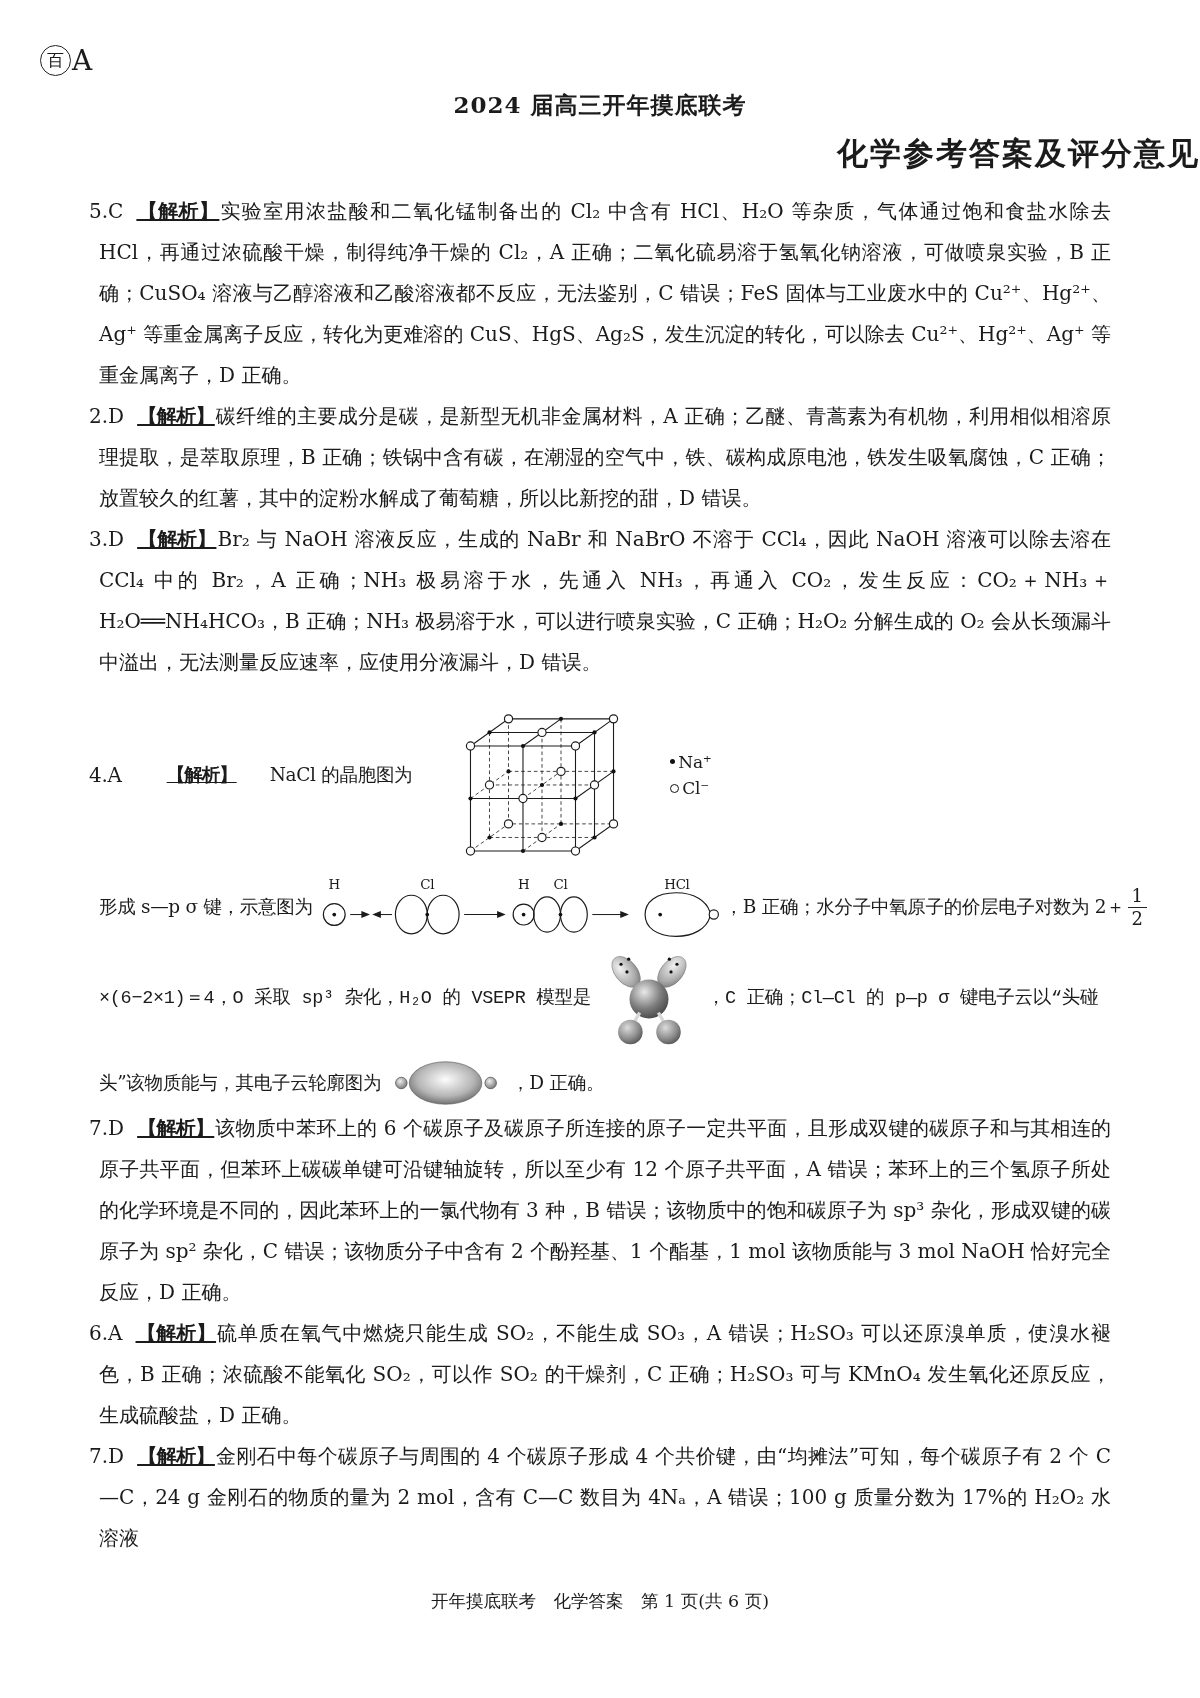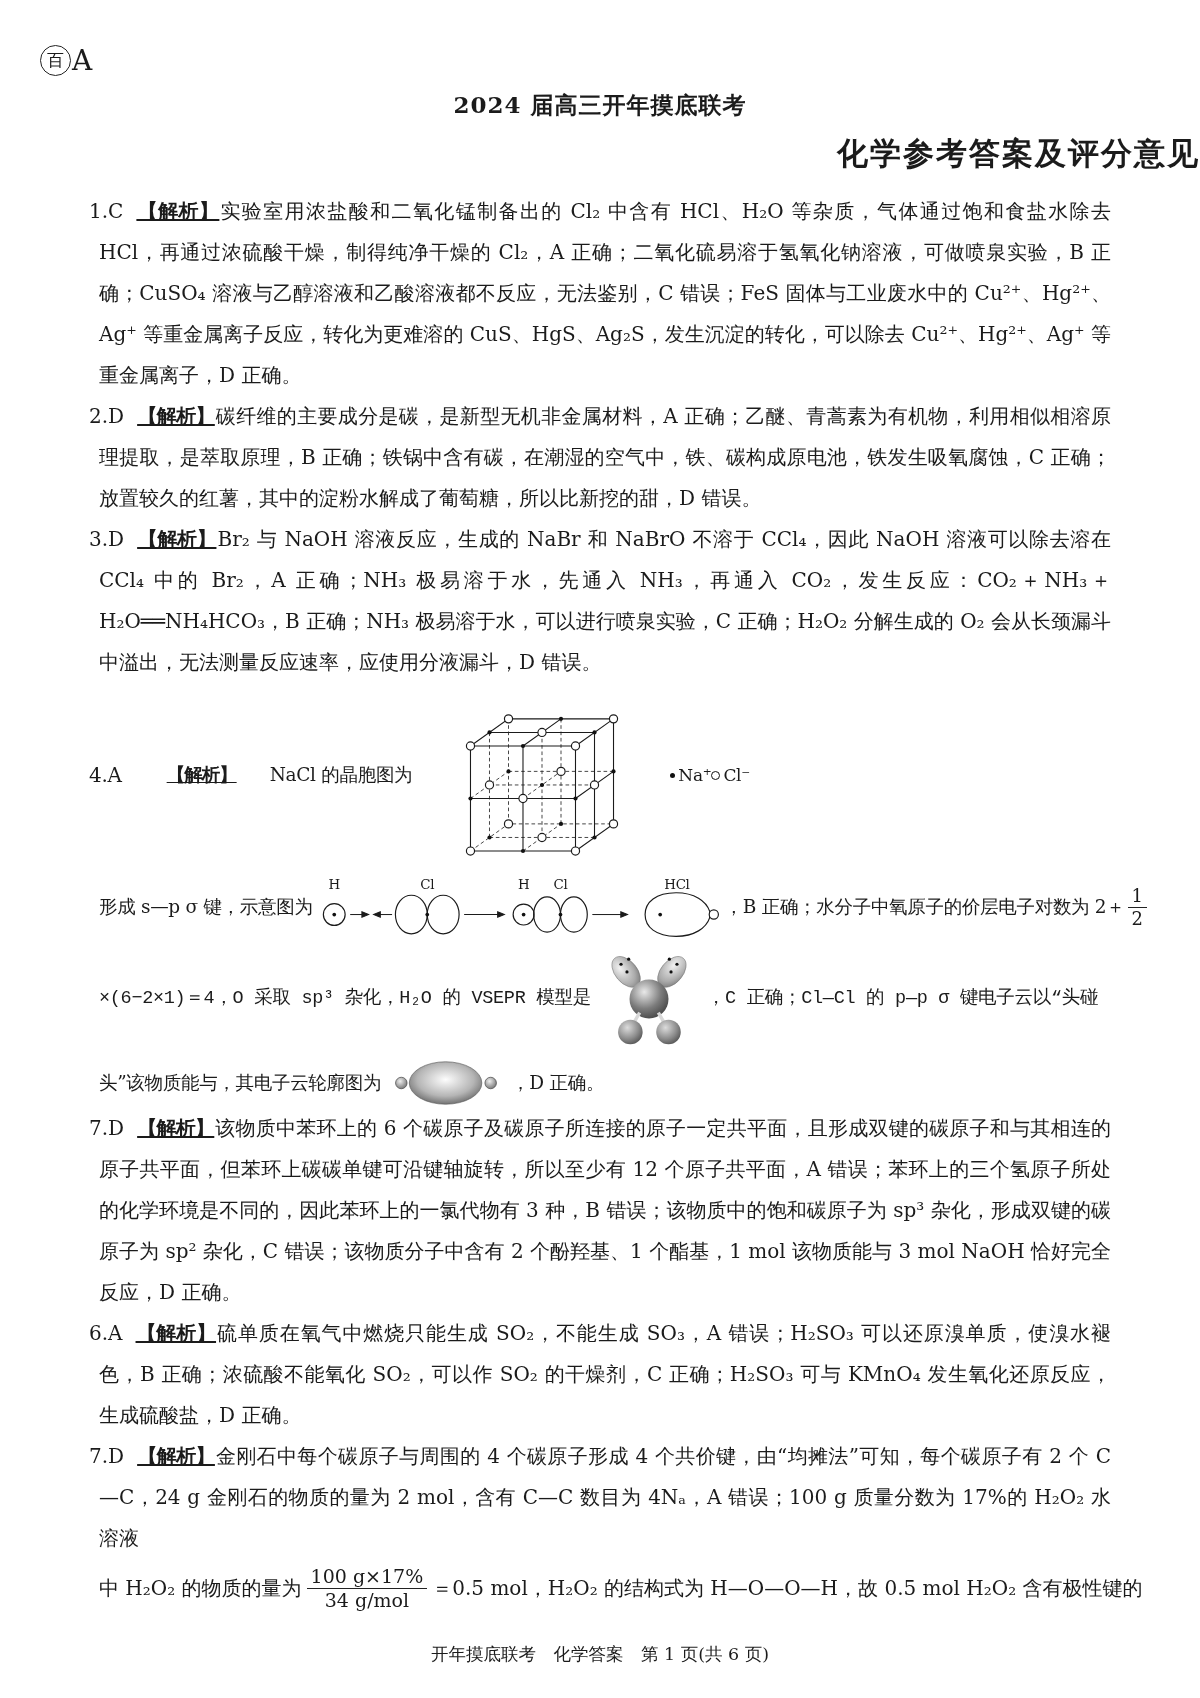--- a/index.html
+++ b/index.html
@@ -75,21 +75,21 @@
   .row1 .num { margin-left: 0; font-size: 20px; }
   .row2 { margin-top: 12px; }
   .row3 { margin-top: 8px; font-family: Liberation Mono, monospace; }
   .row4 { margin-top: 8px; margin-bottom: 2px; }
   .crystal { margin: 0 10px 0 12px; flex: none; }
   .orb    { margin: 0 6px; flex: none; }
   .vsepr  { margin: 0 8px; flex: none; }
   .cloud  { margin: 0 5px; flex: none; }
   .legend {
     display: flex;
-    flex-direction: row;
+    flex-direction: column;
     justify-content: center;
     margin-right: 3px;
     font-size: 17px;
     line-height: 1.55;
   }
   .lrow { display: flex; align-items: center; gap: 3px; }
   .mk { display: inline-block; border-radius: 50%; flex: none; }
   .mk.filled { width: 5px; height: 5px; background: #111; }
   .mk.open { width: 9px; height: 9px; border: 1.4px solid #111; background: #fff; }
   .frac {
@@ -123,21 +123,21 @@
   <div class="logo">
     <span class="logo-circle">百</span>
       <span class="logo-a">A</span>
   </div>
 
   <h1 class="title">2024 届高三开年摸底联考</h1>
   <h2 class="subtitle">化学参考答案及评分意见</h2>
 
   <div class="content">
 
-    <p class="item"><span class="num">1.C</span><span class="tag">【解析】</span><span>实验室用浓盐酸和二氧化锰制备出的 Cl₂ 中含有 HCl、H₂O 等杂质，气体通过饱和食盐水除去 HCl，再通过浓硫酸干燥，制得纯净干燥的 Cl₂，A 正确；二氧化硫易溶于氢氧化钠溶液，可做喷泉实验，B 正确；CuSO₄ 溶液与乙醇溶液和乙酸溶液都不反应，无法鉴别，C 错误；FeS 固体与工业废水中的 Cu²⁺、Hg²⁺、Ag⁺ 等重金属离子反应，转化为更难溶的 CuS、HgS、Ag₂S，发生沉淀的转化，可以除去 Cu²⁺、Hg²⁺、Ag⁺ 等重金属离子，D 正确。</span></p>
+    <p class="item"><span class="num">5.C</span><span class="tag">【解析】</span><span>实验室用浓盐酸和二氧化锰制备出的 Cl₂ 中含有 HCl、H₂O 等杂质，气体通过饱和食盐水除去 HCl，再通过浓硫酸干燥，制得纯净干燥的 Cl₂，A 正确；二氧化硫易溶于氢氧化钠溶液，可做喷泉实验，B 正确；CuSO₄ 溶液与乙醇溶液和乙酸溶液都不反应，无法鉴别，C 错误；FeS 固体与工业废水中的 Cu²⁺、Hg²⁺、Ag⁺ 等重金属离子反应，转化为更难溶的 CuS、HgS、Ag₂S，发生沉淀的转化，可以除去 Cu²⁺、Hg²⁺、Ag⁺ 等重金属离子，D 正确。</span></p>
 
     <p class="item"><span class="num">2.D</span><span class="tag">【解析】</span><span>碳纤维的主要成分是碳，是新型无机非金属材料，A 正确；乙醚、青蒿素为有机物，利用相似相溶原理提取，是萃取原理，B 正确；铁锅中含有碳，在潮湿的空气中，铁、碳构成原电池，铁发生吸氧腐蚀，C 正确；放置较久的红薯，其中的淀粉水解成了葡萄糖，所以比新挖的甜，D 错误。</span></p>
 
     <p class="item"><span class="num">3.D</span><span class="tag">【解析】</span><span>Br₂ 与 NaOH 溶液反应，生成的 NaBr 和 NaBrO 不溶于 CCl₄，因此 NaOH 溶液可以除去溶在 CCl₄ 中的 Br₂，A 正确；NH₃ 极易溶于水，先通入 NH₃，再通入 CO₂，发生反应：CO₂＋NH₃＋H₂O══NH₄HCO₃，B 正确；NH₃ 极易溶于水，可以进行喷泉实验，C 正确；H₂O₂ 分解生成的 O₂ 会从长颈漏斗中溢出，无法测量反应速率，应使用分液漏斗，D 错误。</span></p>
 
     <div class="item item4">
 
       <div class="row row1">
         <span class="num">4.A</span>
           <span class="tag">【解析】</span>
@@ -305,27 +305,19 @@
       </div>
 
     </div>
 
     <p class="item"><span class="num">7.D</span><span class="tag">【解析】</span><span>该物质中苯环上的 6 个碳原子及碳原子所连接的原子一定共平面，且形成双键的碳原子和与其相连的原子共平面，但苯环上碳碳单键可沿键轴旋转，所以至少有 12 个原子共平面，A 错误；苯环上的三个氢原子所处的化学环境是不同的，因此苯环上的一氯代物有 3 种，B 错误；该物质中的饱和碳原子为 sp³ 杂化，形成双键的碳原子为 sp² 杂化，C 错误；该物质分子中含有 2 个酚羟基、1 个酯基，1 mol 该物质能与 3 mol NaOH 恰好完全反应，D 正确。</span></p>
 
     <p class="item"><span class="num">6.A</span><span class="tag">【解析】</span><span>硫单质在氧气中燃烧只能生成 SO₂，不能生成 SO₃，A 错误；H₂SO₃ 可以还原溴单质，使溴水褪色，B 正确；浓硫酸不能氧化 SO₂，可以作 SO₂ 的干燥剂，C 正确；H₂SO₃ 可与 KMnO₄ 发生氧化还原反应，生成硫酸盐，D 正确。</span></p>
 
     <div class="item">
       <p><span class="num">7.D</span><span class="tag">【解析】</span><span>金刚石中每个碳原子与周围的 4 个碳原子形成 4 个共价键，由“均摊法”可知，每个碳原子有 2 个 C—C，24 g 金刚石的物质的量为 2 mol，含有 C—C 数目为 4Nₐ，A 错误；100 g 质量分数为 17%的 H₂O₂ 水溶液</span></p>
-      <div class="row7">
-        <span>中 H₂O₂ 的物质的量为</span>
-        <span class="frac">
-            <span class="fn">100 g×17%</span>
-            <span class="fd">34 g/mol</span>
-          </span>
-        <span>＝0.5 mol，H₂O₂ 的结构式为 H—O—O—H，故 0.5 mol H₂O₂ 含有极性键的</span>
-      </div>
     </div>
 
   </div>
 
   <div class="footer">开年摸底联考　化学答案　第 1 页(共 6 页)</div>
 
 </div>
 
 </body></html>

